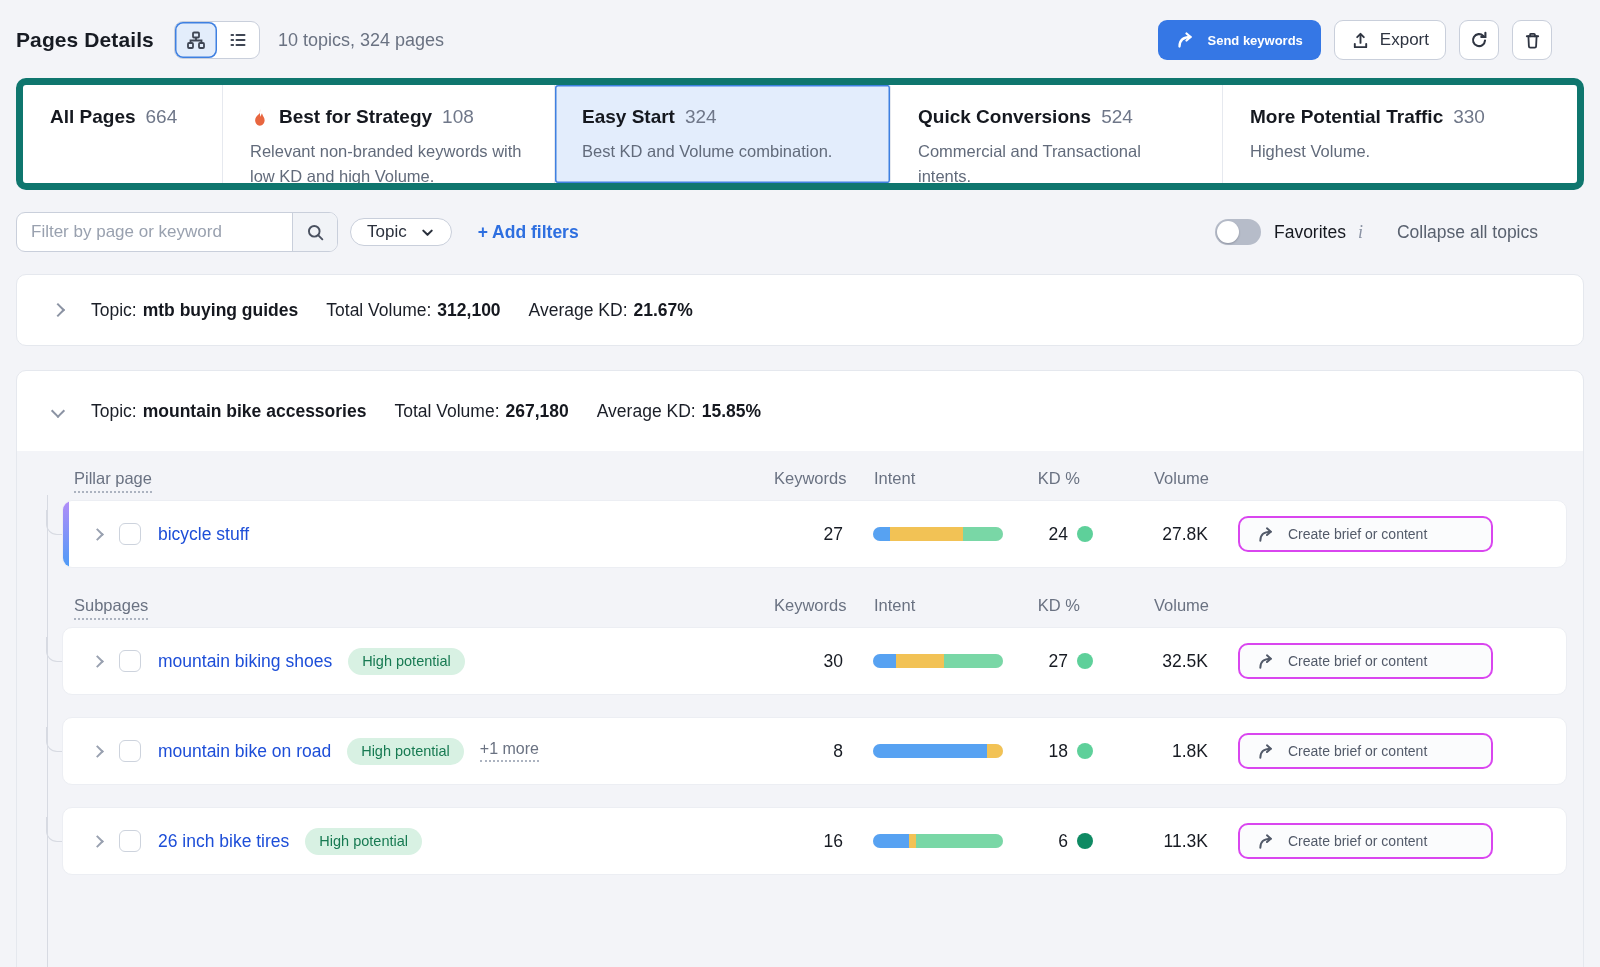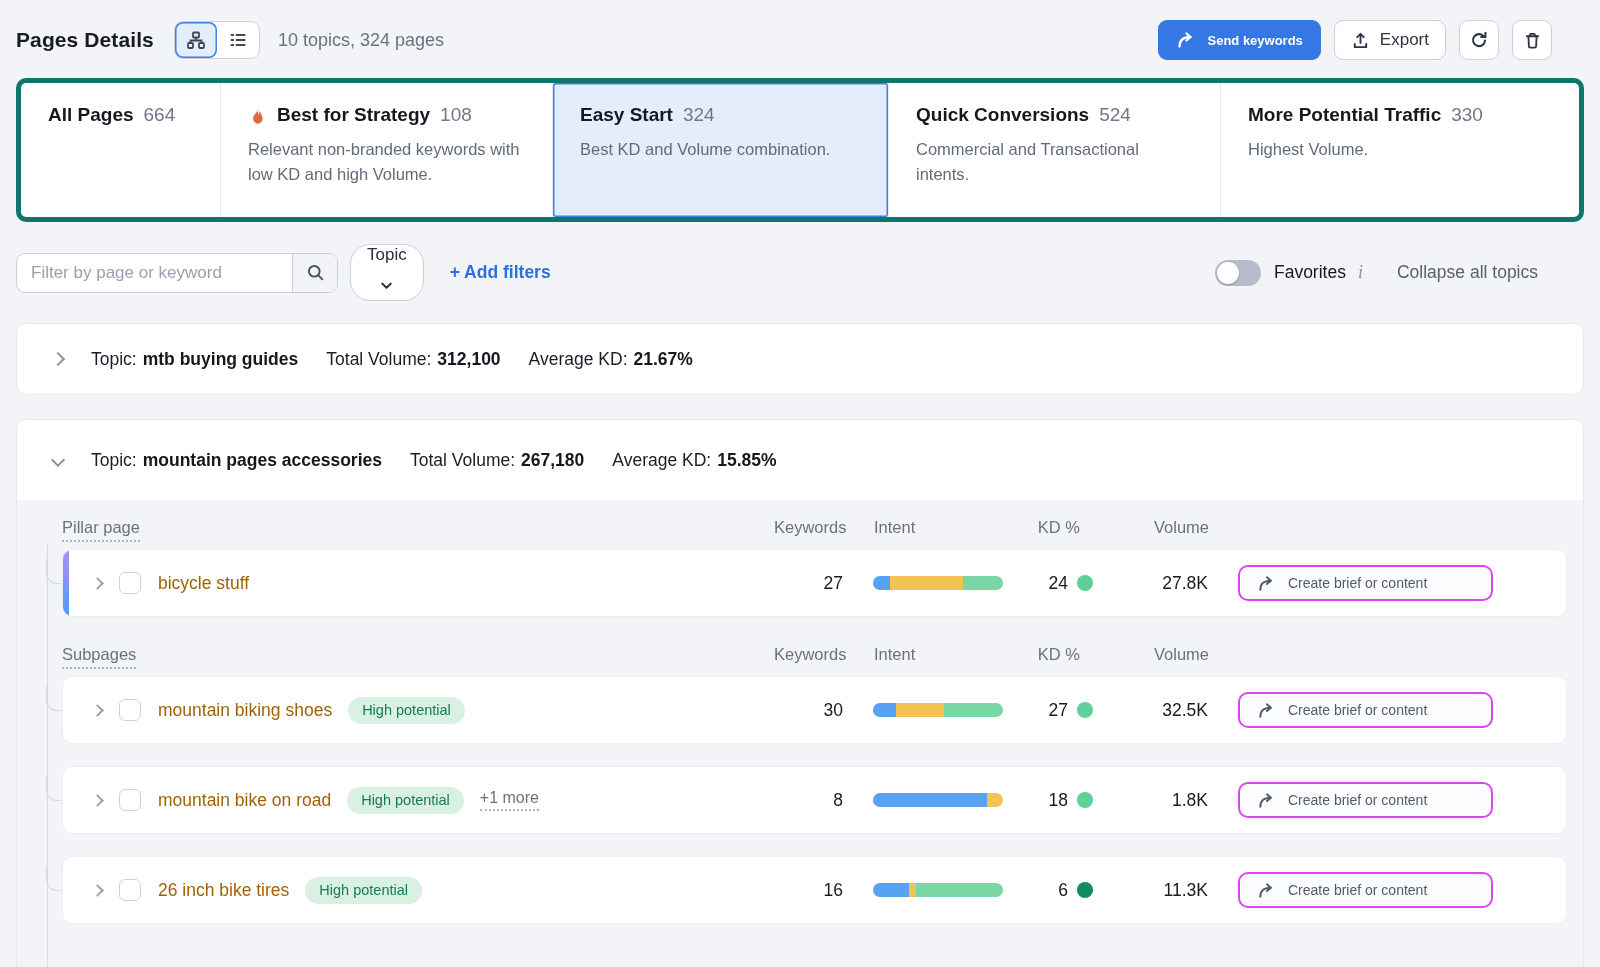--- a/index.html
+++ b/index.html
@@ -22,39 +22,39 @@
   .btn-primary { display:flex; align-items:center; gap:11px; height:40px; padding:0 18px;
     background:#3577E5; color:#fff; font-weight:bold; font-size:13px; border:none; border-radius:9px; cursor:pointer;
     font-family:inherit; }
   .btn-secondary { display:flex; align-items:center; gap:10px; height:40px; padding:0 16px;
     background:#fff; border:1px solid #C9CFDB; color:#2F3542; font-size:17px; font-weight:500; border-radius:9px;
     cursor:pointer; font-family:inherit; }
   .icon-btn { width:40px; height:40px; display:flex; align-items:center; justify-content:center;
     background:#fff; border:1px solid #C9CFDB; border-radius:9px; cursor:pointer; }
 
   
-  .tabs { margin:0 16px; display:flex; background:#fff; border:5px solid #0f766e; border-radius:10px;
-    height:144px; flex:0 0 auto; overflow:hidden;justify-content:space-between; }
+  .tabs { margin:0 16px; display:flex; background:#fff; border:7px solid #0f766e; border-radius:10px;
+    height:112px; flex:0 0 auto; overflow:hidden;justify-content:space-between; }
   .tab { padding:21px 27px; border-right:1px solid #E6E9EF; cursor:pointer; }
   .tab:last-child { border-right:none; }
   .tab-0 { width:200px; } .tab-1 { width:332px; } .tab-2 { width:336px; } .tab-3 { width:332px; } .tab-4 { flex:1; }
   .tab.selected { background:#E3EDFC; box-shadow:inset 0 0 0 1.5px #3F80E1; border-radius:3px; }
   .tab-titleline { display:flex; align-items:center; gap:10px; font-size:19px; line-height:1.2; }
   .tab-label { font-weight:bold; color:#15181F; white-space:nowrap; }
   .tab-count { color:#6F7789; }
   .tab-desc { margin-top:10px; font-size:16.5px; color:#626B7B; line-height:1.55; }
 
   
   .filter-row { display:flex; align-items:center; margin:22px 62px 20px 16px; flex:0 0 auto; }
   .search-group { display:flex; width:322px; height:40px; background:#fff; border:1px solid #C9CFDB; border-radius:9px; overflow:hidden; }
   .search-input { border:none; outline:none; flex:1; padding:0 14px; font-size:17px; font-family:inherit; color:#2A303C; background:transparent; }
   .search-input::placeholder { color:#99A1AF; }
   .search-btn { width:45px; border-left:1px solid #C9CFDB; background:#F1F3F7; display:flex; align-items:center; justify-content:center; cursor:pointer; }
-  .topic-select { margin-left:12px; height:57px; display:flex; align-items:center; gap:13px; padding:0 16px;
-    background:#fff; border:1px solid #C9CFDB; border-radius:20px; font-size:17px; color:#2A303C; cursor:pointer;flex-direction:column; }
+  .topic-select { margin-left:12px; height:28px; display:flex; align-items:center; gap:13px; padding:8px 16px;
+    background:#fff; border:1px solid #C9CFDB; border-radius:20px; font-size:17px; color:#2A303C; cursor:pointer; }
   .add-filters { margin-left:26px; color:#2E6FE0; font-size:17.5px; font-weight:bold; cursor:pointer; }
   .filter-right { margin-left:auto; display:flex; align-items:center; }
   .toggle { width:46px; height:26px; border-radius:13px; background:#B6BCC9; position:relative; cursor:pointer; }
   .toggle-knob { position:absolute; left:2px; top:2px; width:22px; height:22px; border-radius:50%; background:#fff;
     box-shadow:0 1px 2px rgba(20,25,40,.25); }
   .fav-label { margin-left:13px; font-size:17.5px; color:#15181F; }
   .info-icon { margin-left:12px; color:#8A92A3; font-family:"Liberation Serif", serif; font-style:italic; font-size:18px; cursor:pointer; }
   .collapse-link { margin-left:34px; color:#59616F; font-size:17.5px; cursor:pointer; }
 
   
@@ -70,38 +70,38 @@
 
   .expanded-card { margin:24px 16px -12px; background:#fff; border:1px solid #E5E8EE; border-radius:10px;
     flex:1; min-height:0; display:flex; flex-direction:column; overflow:hidden; }
   .expanded-head { height:80px; flex:0 0 auto; display:flex; align-items:center; padding:0 24px 0 36px; cursor:pointer; }
   .table-area { flex:1; background:#F3F4F8; position:relative; overflow:hidden; }
   .tree-line { position:absolute; left:30px; top:44px; bottom:0; width:0; border-left:1px solid #D7DAE2; }
 
   
   .grid { display:grid; grid-template-columns:1fr 70px 30px 130px 90px 115px 30px 255px;
     align-items:center; padding-right:73px; }
-  .tbl-head { margin:0 16px 0 45px; padding-top:18px; padding-bottom:12px; color:#6A7282; font-size:16.5px; }
+  .tbl-head { margin:0 16px 0 57px; padding-top:18px; padding-bottom:12px; color:#6A7282; font-size:16.5px; }
   .head-underline { border-bottom:2px dotted #ACB3C0; padding-bottom:4px; cursor:help; }
   .col-kw { text-align:right; }
   .col-kd-h { text-align:right; padding-right:14px; }
   .col-vol { text-align:right; }
 
   .row-wrap { position:relative; margin:0 16px 22px 45px; }
   .row-wrap::before { content:""; position:absolute; left:-16px; top:calc(50% - 24px); width:17px; height:24px;
     border-left:1px solid #D7DAE2; border-bottom:1px solid #D7DAE2; border-bottom-left-radius:11px; }
   .row-card { background:#fff; border:1px solid #ECEEF3; border-radius:10px; height:68px; position:relative; overflow:hidden; }
   .row-card.pillar::after { content:""; position:absolute; left:0; top:0; bottom:0; width:6px;
     background:linear-gradient(180deg,#B28DF8,#4E9BF7); }
   .cell-name { display:flex; align-items:center; padding-left:18px; min-width:0; }
   .row-chev { width:9px; height:9px; border-right:2.5px solid #99A1B0; border-top:2.5px solid #99A1B0;
     transform:rotate(45deg); margin-right:17px; margin-left:12px; cursor:pointer; flex:0 0 auto; }
   .checkbox { width:22px; height:22px; border:1.5px solid #CDD3DD; border-radius:6px; background:#fff;
     margin-right:17px; cursor:pointer; flex:0 0 auto; }
-  .row-name { font-size:17.5px; color:#a16207; white-space:nowrap; }
+  .row-name { font-size:17.5px; color:#1d4ed8; white-space:nowrap; }
   .badge { margin-left:16px; padding:5px 14px 6px; border-radius:15px; background:#D8F1E3; color:#177A52;
     font-size:14.5px; white-space:nowrap; }
   .more-link { margin-left:16px; color:#6A7282; font-size:16px; border-bottom:2px dotted #ACB3C0;
     padding-bottom:2px; cursor:pointer; white-space:nowrap; }
   .cell-kw { text-align:right; font-size:17.5px; }
   .intent-bar { height:14px; width:130px; border-radius:7px; overflow:hidden; display:flex; background:#E8EAEF; }
   .intent-bar span { height:100%; }
   .cell-kd { display:flex; justify-content:flex-end; align-items:center; gap:9px; font-size:17.5px; }
   .kd-dot { width:16px; height:16px; border-radius:50%; flex:0 0 auto; }
   .cell-vol { text-align:right; font-size:17.5px; }
@@ -270,21 +270,21 @@
       <span class="t-bold">21.67%</span>
     </div>
   </div>
 
   <div class="expanded-card">
     <div class="expanded-head">
       <div class="chev down"></div>
       <div class="topic-text">
         <span class="t-reg">Topic:</span>
           <span class="sp-s"></span>
-        <span class="t-bold">mountain pages accessories</span>
+        <span class="t-bold">mountain bike accessories</span>
           <span class="sp-l"></span>
         <span class="t-reg">Total Volume:</span>
           <span class="sp-s"></span>
         <span class="t-bold">267,180</span>
           <span class="sp-l"></span>
         <span class="t-reg">Average KD:</span>
           <span class="sp-s"></span>
         <span class="t-bold">15.85%</span>
       </div>
     </div>

